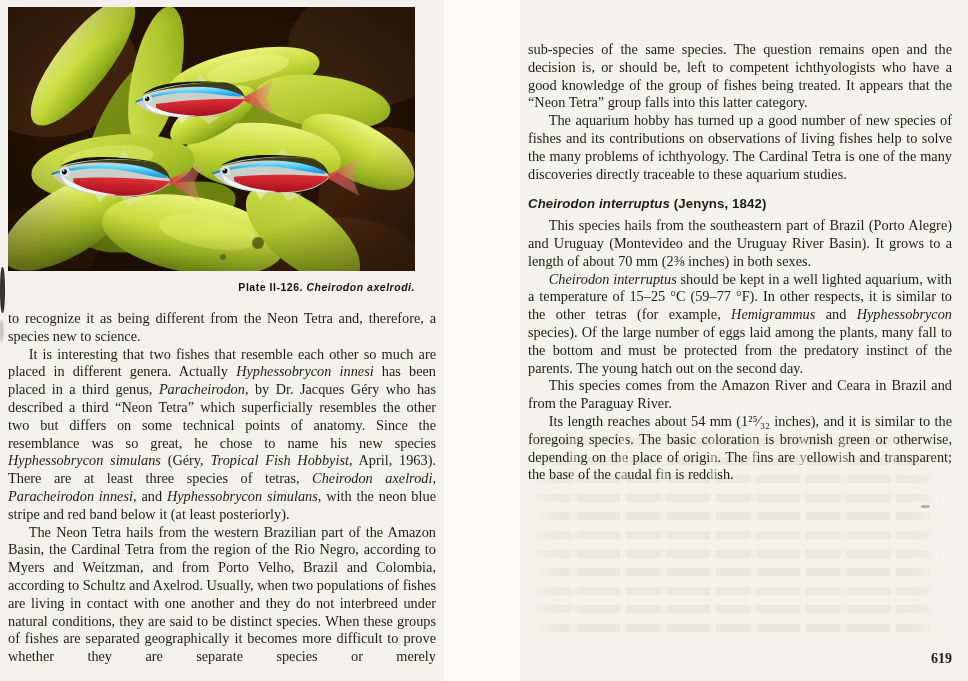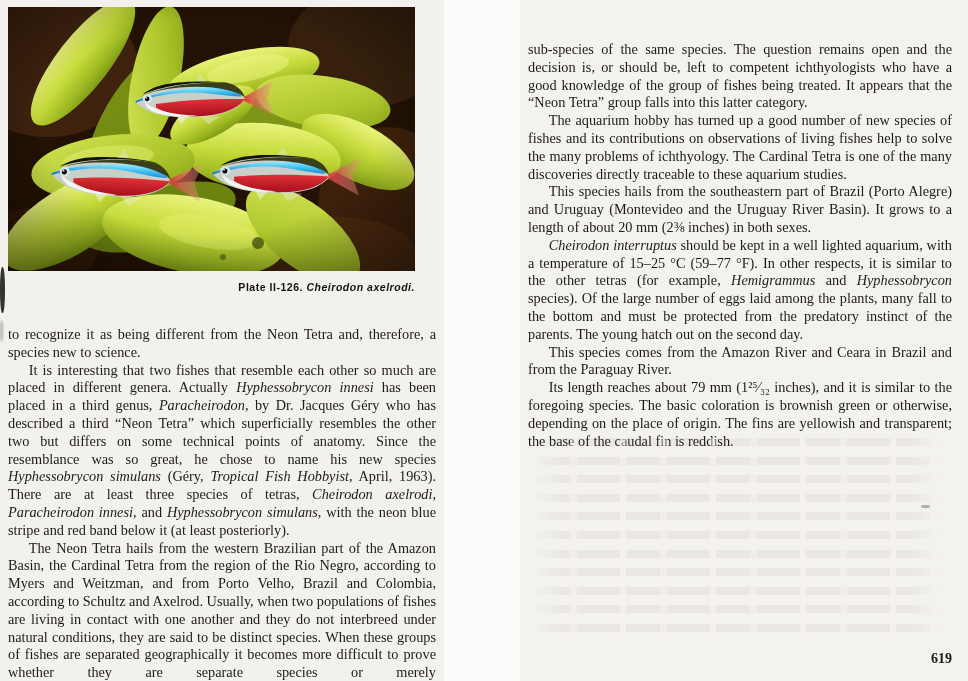--- a/index.html
+++ b/index.html
@@ -14,21 +14,21 @@
   
   .plate{position:absolute;left:8px;top:7px;width:407px;height:264px;display:block;}
 
   
   .caption{position:absolute;left:8px;top:281px;width:407px;text-align:right;
            font-family:"Liberation Sans","DejaVu Sans",sans-serif;font-size:10.5px;
            letter-spacing:.05em;color:#15130f;}
 
   
   .text-block{position:absolute;text-align:justify;font-size:14.3px;line-height:17.8px;}
-  .tb-left{left:8px;top:326px;width:428px;}
+  .tb-left{left:8px;top:310px;width:428px;}
   .tb-right{left:8px;top:3px;width:424px;position:absolute;margin-top:38px;}
   .para{margin:0;}
   .indent{text-indent:1.45em;}
   .just-last{text-align-last:justify;}
   .species-heading{font-family:"Liberation Sans","DejaVu Sans",sans-serif;
                    font-size:13.2px;margin:12px 0 4px 0;letter-spacing:.01em;}
   .s-i{font-style:italic;}
   .s-b{font-weight:700;}
   .s-bi{font-weight:700;font-style:italic;}
 
@@ -162,25 +162,26 @@
     <div class="pagenum pn-left">618</div>
   </div>
 
   <div class="gutter"></div>
 
   <div class="page page-right">
     <div class="text-block tb-right">
       <p class="para"><span>sub-species of the same species. The question remains open and the decision is, or should be, left to competent ichthyologists who have a good knowledge of the group of fishes being treated. It appears that the “Neon Tetra” group falls into this latter category.</span></p>
       <p class="para indent"><span>The aquarium hobby has turned up a good number of new species of fishes and its contributions on observations of living fishes help to solve the many problems of ichthyology. The Cardinal Tetra is one of the many discoveries directly traceable to these aquarium studies.</span></p>
 
-      <p class="para indent"><span>This species hails from the southeastern part of Brazil (Porto Alegre) and Uruguay (Montevideo and the Uruguay River Basin). It grows to a length of about 20 mm (2⅜ inches) in both sexes.</span></p>
+      <h3 class="species-heading"><span class="s-bi">Cheirodon interruptus</span><span class="s-b"> (Jenyns, 1842)</span></h3>
+      <p class="para indent"><span>This species hails from the southeastern part of Brazil (Porto Alegre) and Uruguay (Montevideo and the Uruguay River Basin). It grows to a length of about 70 mm (2⅜ inches) in both sexes.</span></p>
       <p class="para indent"><span class="s-i">Cheirodon interruptus</span><span> should be kept in a well lighted aquarium, with a temperature of 15–25 °C (59–77 °F). In other respects, it is similar to the other tetras (for example, </span><span class="s-i">Hemigrammus</span><span> and </span><span class="s-i">Hyphessobrycon</span><span> species). Of the large number of eggs laid among the plants, many fall to the bottom and must be protected from the predatory instinct of the parents. The young hatch out on the second day.</span></p>
 
       <p class="para indent"><span>This species comes from the Amazon River and Ceara in Brazil and from the Paraguay River.</span></p>
-      <p class="para indent"><span>Its length reaches about 79 mm (1²⁵⁄₃₂ inches), and it is similar to the foregoing species. The basic coloration is brownish green or otherwise, depending on the place of origin. The fins are yellowish and transparent; the base of the caudal fin is reddish.</span></p>
+      <p class="para indent"><span>Its length reaches about 54 mm (1²⁵⁄₃₂ inches), and it is similar to the foregoing species. The basic coloration is brownish green or otherwise, depending on the place of origin. The fins are yellowish and transparent; the base of the caudal fin is reddish.</span></p>
     </div>
 
     <div class="ghost"></div>
 
     <div class="pagenum pn-right">619</div>
   </div>
 
   <div class="smudge sm1"></div>
   <div class="smudge sm2"></div>
   <div class="smudge sm3"></div>

